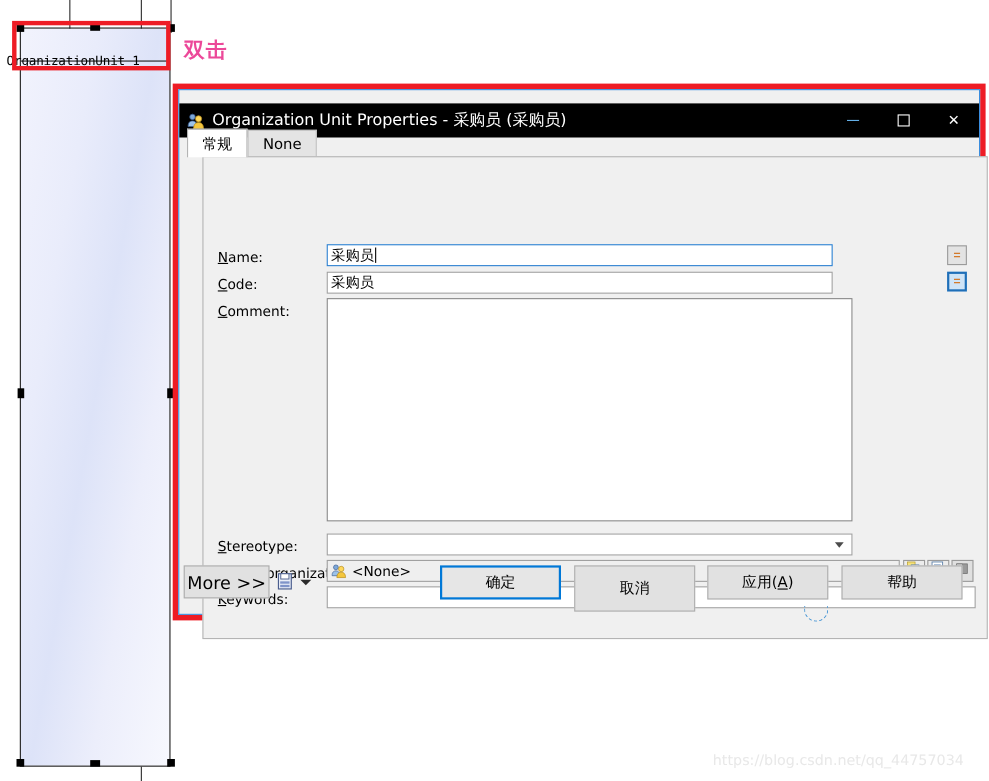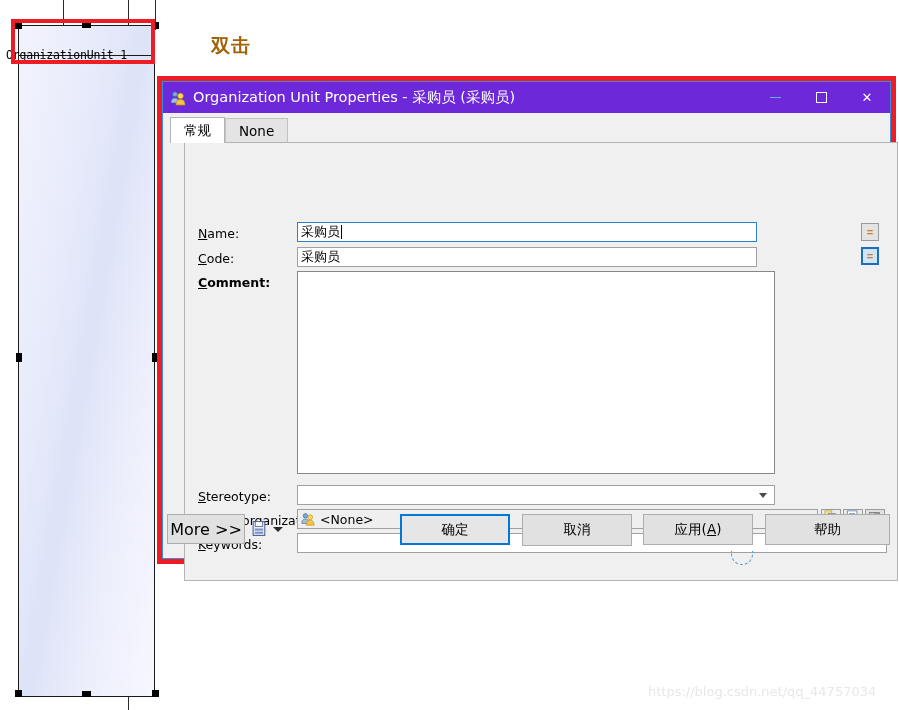--- a/index.html
+++ b/index.html
@@ -62,25 +62,24 @@
     width: 144px; height: 45px;
     border: 4px solid #ee1c25;
     box-sizing: border-box;
     z-index: 8;
   }
   .anno-text {
     position: absolute;
     left: 167px; top: 33px;
     font-size: 19px;
     font-weight: bold;
-    color: #a16207;
+    color: #ec4899;
     font-family: Liberation Serif, serif;
     letter-spacing: 1px;
     z-index: 8;
-    margin-left: 44px;
   }
 
   
   .dialog-red {
     position: absolute;
     left: 157px; top: 76px;
     width: 739px; height: 488px;
     border: 5px solid #ee1c25;
     box-sizing: border-box;
     z-index: 10;
@@ -91,23 +90,23 @@
     position: absolute;
     left: 162px; top: 81px;
     width: 729px; height: 478px;
     background: #f0f0f0;
     border: 1px solid #3a8dde;
     box-sizing: border-box;
     z-index: 11;
   }
   .titlebar {
     position: absolute;
-    left: 0; top: 0; right: 0;
+    left: 0; top: 12px; right: 0;
     height: 31px;
-    background: #6d28d9;
+    background: #000000;
     display: flex;
     align-items: center;
   }
   .title-icon {
     width: 16px; height: 16px;
     margin-left: 7px;
     position: relative;
     flex: 0 0 auto;
   }
   .title-text {
@@ -387,21 +386,21 @@
       </div>
 
       <label class="field-label" style="left:13px; top:108px;"><u>C</u>ode:</label>
       <div class="inp" style="left:112px; top:104px; width:460px; height:20px;">
         <span>采购员</span>
       </div>
       <div class="eqbtn sel" style="left:676px; top:104px;">
         <span>=</span>
       </div>
 
-      <label class="field-label" style="left:13px; top:132px;font-weight:bold;"><u>C</u>omment:</label>
+      <label class="field-label" style="left:13px; top:132px;"><u>C</u>omment:</label>
       <div class="textarea" style="left:112px; top:128px; width:478px; height:203px;"></div>
 
       <label class="field-label" style="left:13px; top:346px;"><u>S</u>tereotype:</label>
       <div class="combo" style="left:112px; top:342px; width:478px; height:20px;">
         <span style="padding-left:3px;"></span>
         <span class="arrow"></span>
       </div>
 
       <label class="field-label" style="left:13px; top:370px;"><u>P</u>arent organization:</label>
       <div class="combo readonly" style="left:112px; top:366px; width:521px; height:20px;">
@@ -465,27 +464,27 @@
           <rect x="3.5" y="8" width="8" height="2" fill="#7f93c9"></rect>
           <rect x="3.5" y="11" width="8" height="2" fill="#7f93c9"></rect>
         </svg>
       </span>
     </div>
     <div class="dropcaret" style="left:110px; top:445px;"></div>
 
     <div class="btn default" style="left:237px; top:432px; width:110px; height:31px;">
       <span>确定</span>
     </div>
-    <div class="btn" style="left:359px; top:432px; width:110px; height:32px;">
+    <div class="btn" style="left:359px; top:432px; width:110px; height:42px;">
       <span>取消</span>
     </div>
     <div class="btn" style="left:480px; top:432px; width:110px; height:31px;">
       <span>应用(<u>A</u>)</span>
     </div>
-    <div class="btn" style="left:602px; top:432px; width:125px; height:31px;">
+    <div class="btn" style="left:602px; top:432px; width:110px; height:31px;">
       <span>帮助</span>
     </div>
 
     <div class="grip"></div>
   </div>
 
   <div class="cursor-hint"></div>
 </div>
 
 </body></html>

